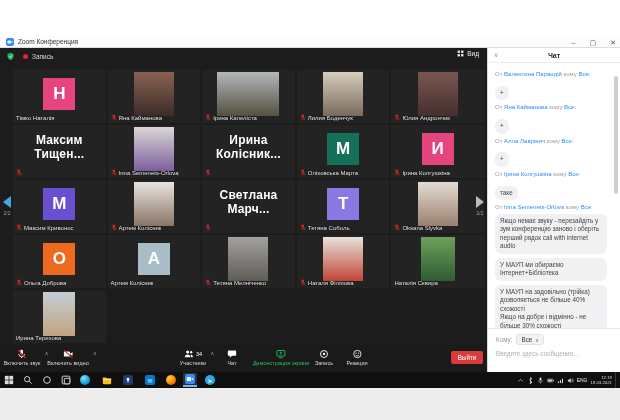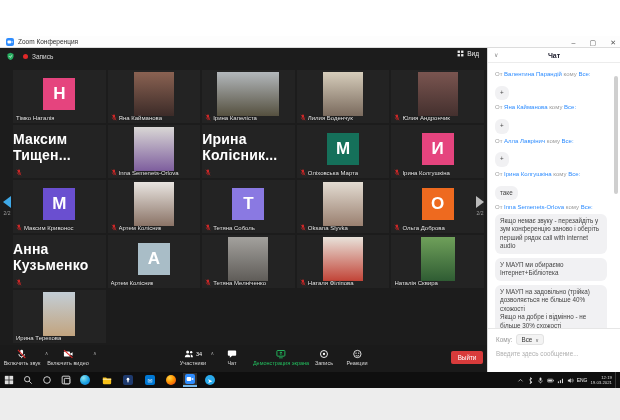--- a/index.html
+++ b/index.html
@@ -21,21 +21,21 @@
   .recdot{width:5px;height:5px;border-radius:50%;background:#e02828;margin-left:8px;}
   .reclabel{font-size:6.5px;color:#ddd;margin-left:4px;}
   .viewbtn{position:absolute;right:8px;top:2px;display:flex;align-items:center;gap:3px;color:#eee;font-size:6.5px;}
   .viewbtn svg{width:7px;height:7px;}
 
   
   .grid{position:absolute;left:13px;top:70px;width:471px;height:274px;display:grid;grid-template-columns:repeat(5,1fr);grid-auto-rows:53px;gap:2px;}
   .tile{position:relative;background:#232323;overflow:hidden;}
   .avatar{position:absolute;left:50%;top:45%;transform:translate(-50%,-50%);width:32px;height:32px;display:flex;align-items:center;justify-content:center;color:#fff;font-size:17px;font-weight:700;}
   .photo{position:absolute;left:50%;top:46%;transform:translate(-50%,-50%);width:40px;height:44px;}
-  .center-name{position:absolute;left:0;right:0;top:42%;transform:translateY(-50%);text-align:left;color:#fff;font-size:14px;font-weight:700;letter-spacing:.2px;}
+  .center-name{position:absolute;left:0;right:0;top:42%;transform:translateY(-50%);text-align:center;color:#fff;font-size:12px;font-weight:700;letter-spacing:.2px;}
   .plabel{position:absolute;left:3px;bottom:2px;display:flex;align-items:center;gap:2px;max-width:92%;}
   .plabel .micoff{width:6px;height:7px;flex:0 0 auto;}
   .plabel .micoff svg{width:6px;height:7px;display:block;}
   .pname{color:#e6e6e6;font-size:6px;white-space:nowrap;overflow:hidden;text-overflow:ellipsis;text-shadow:0 0 2px #000;}
 
   
   .pager{position:absolute;width:12px;text-align:center;}
   .tri-l{width:0;height:0;border-top:6px solid transparent;border-bottom:6px solid transparent;border-right:8px solid #3fa9e8;margin:0 auto;}
   .tri-r{width:0;height:0;border-top:6px solid transparent;border-bottom:6px solid transparent;border-left:8px solid #bbb;margin:0 auto;}
   .pgtxt{font-size:5px;color:#9a9a9a;margin-top:2px;}
@@ -282,20 +282,33 @@
               <rect x="3.4" y="1" width="3.2" height="5.4" rx="1.6" fill="#e02828"></rect>
               <path d="M2 5.8a3 3 0 0 0 6 0" stroke="#e02828" stroke-width="1" fill="none"></path>
               <line x1="5" y1="9" x2="5" y2="10.6" stroke="#e02828" stroke-width="1"></line>
               <line x1="1.4" y1="1.2" x2="8.6" y2="10.8" stroke="#e02828" stroke-width="1"></line>
             </svg>
           </span>
           <span class="pname">Артем Колісник</span>
         </div>
       </div>
       <div class="tile">
+        <div class="center-name">Светлана Марч...</div>
+        <div class="plabel">
+          <span class="micoff">
+            <svg viewBox="0 0 10 12">
+              <rect x="3.4" y="1" width="3.2" height="5.4" rx="1.6" fill="#e02828"></rect>
+              <path d="M2 5.8a3 3 0 0 0 6 0" stroke="#e02828" stroke-width="1" fill="none"></path>
+              <line x1="5" y1="9" x2="5" y2="10.6" stroke="#e02828" stroke-width="1"></line>
+              <line x1="1.4" y1="1.2" x2="8.6" y2="10.8" stroke="#e02828" stroke-width="1"></line>
+            </svg>
+          </span>
+        </div>
+      </div>
+      <div class="tile">
         <div class="avatar" style="background: rgb(138, 121, 226);">Т</div>
         <div class="plabel">
           <span class="micoff">
             <svg viewBox="0 0 10 12">
               <rect x="3.4" y="1" width="3.2" height="5.4" rx="1.6" fill="#e02828"></rect>
               <path d="M2 5.8a3 3 0 0 0 6 0" stroke="#e02828" stroke-width="1" fill="none"></path>
               <line x1="5" y1="9" x2="5" y2="10.6" stroke="#e02828" stroke-width="1"></line>
               <line x1="1.4" y1="1.2" x2="8.6" y2="10.8" stroke="#e02828" stroke-width="1"></line>
             </svg>
           </span>
@@ -321,33 +334,20 @@
         <div class="plabel">
           <span class="micoff">
             <svg viewBox="0 0 10 12">
               <rect x="3.4" y="1" width="3.2" height="5.4" rx="1.6" fill="#e02828"></rect>
               <path d="M2 5.8a3 3 0 0 0 6 0" stroke="#e02828" stroke-width="1" fill="none"></path>
               <line x1="5" y1="9" x2="5" y2="10.6" stroke="#e02828" stroke-width="1"></line>
               <line x1="1.4" y1="1.2" x2="8.6" y2="10.8" stroke="#e02828" stroke-width="1"></line>
             </svg>
           </span>
           <span class="pname">Ольга Доброва</span>
-        </div>
-      </div>
-      <div class="tile">
-        <div class="center-name">Анна Кузьменко</div>
-        <div class="plabel">
-          <span class="micoff">
-            <svg viewBox="0 0 10 12">
-              <rect x="3.4" y="1" width="3.2" height="5.4" rx="1.6" fill="#e02828"></rect>
-              <path d="M2 5.8a3 3 0 0 0 6 0" stroke="#e02828" stroke-width="1" fill="none"></path>
-              <line x1="5" y1="9" x2="5" y2="10.6" stroke="#e02828" stroke-width="1"></line>
-              <line x1="1.4" y1="1.2" x2="8.6" y2="10.8" stroke="#e02828" stroke-width="1"></line>
-            </svg>
-          </span>
         </div>
       </div>
       <div class="tile">
         <div class="avatar" style="background: rgb(169, 189, 199);">А</div>
         <div class="plabel">
           <span class="pname">Артем Колісник</span>
         </div>
       </div>
       <div class="tile">
         <div class="photo" style="background: linear-gradient(rgb(163, 161, 157), rgb(95, 92, 88));"></div>

